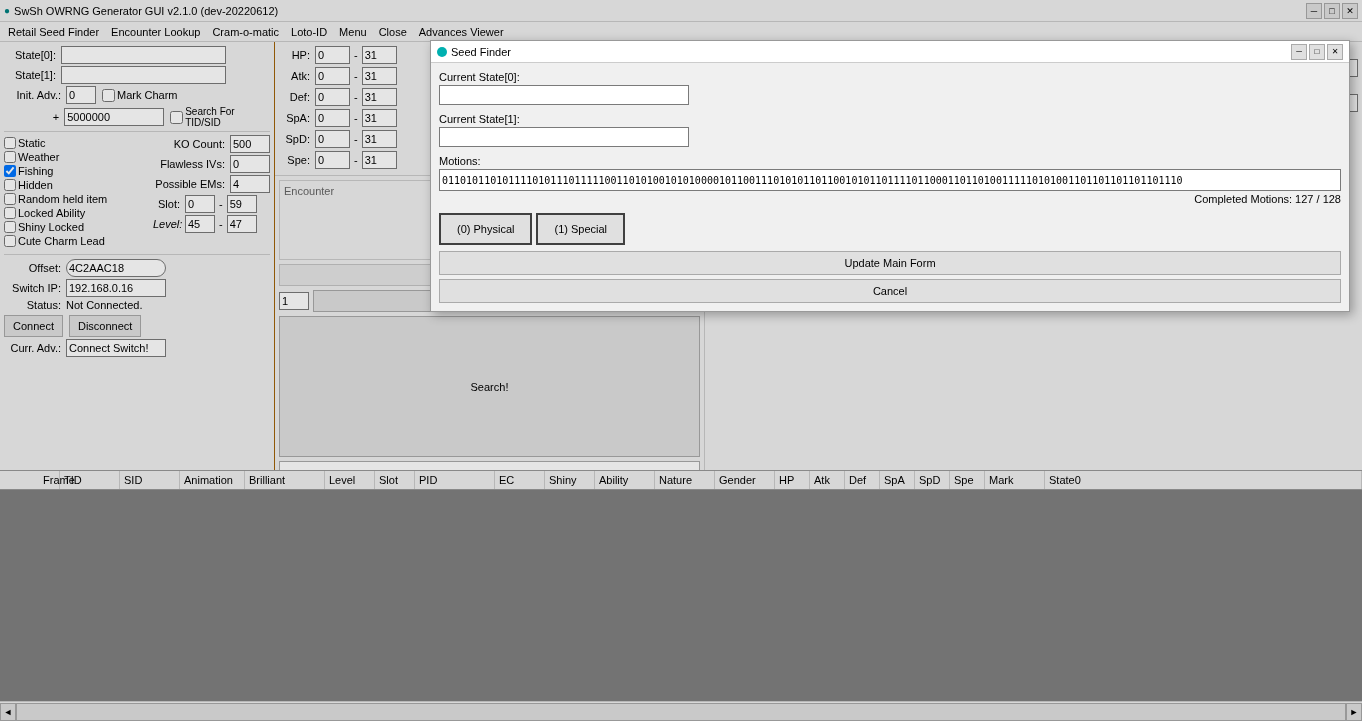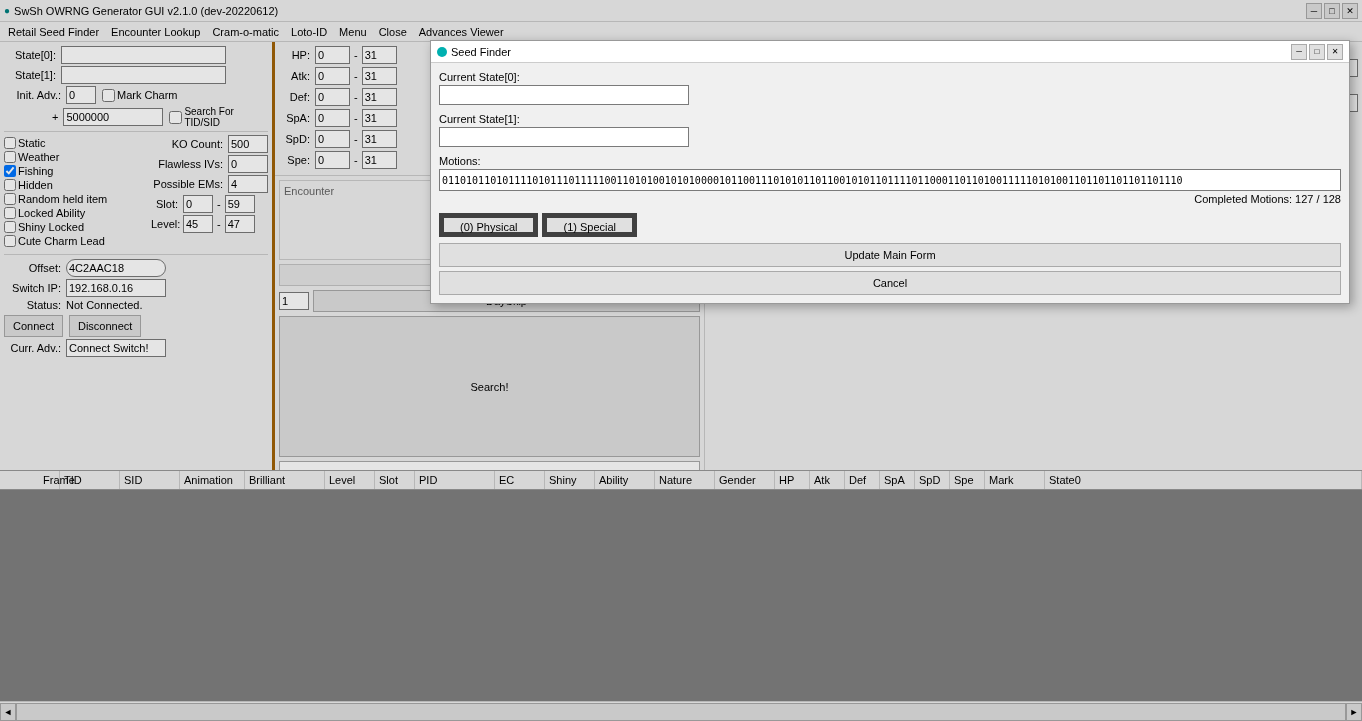--- a/index.html
+++ b/index.html
@@ -269,25 +269,25 @@
       margin-top: 2px;
     }
 
     .modal-buttons-row {
       display: flex;
       gap: 4px;
       margin-top: 8px;
     }
     .modal-action-btn {
       background: #e0e0e0;
-      border: 5px solid #404040;
+      border: 2px solid #404040;
       padding: 3px 16px;
       cursor: pointer;
       font-size: 11px;
-      height: 24px;
+      height: 32px;
       min-width: 80px;
       text-align: center;
     }
 
     .modal-update-btn {
       background: #e0e0e0;
       border: 1px solid #aaa;
       padding: 3px 8px;
       cursor: pointer;
       font-size: 11px;
@@ -332,21 +332,21 @@
     <span class="menu-item">Encounter Lookup</span>
     <span class="menu-item">Cram-o-matic</span>
     <span class="menu-item">Loto-ID</span>
     <span class="menu-item">Menu</span>
     <span class="menu-item">Close</span>
     <span class="menu-item">Advances Viewer</span>
   </div>
 
   <div style="display:flex; height: 440px; background:#f0f0f0; border-bottom:1px solid #ccc;">
 
-    <div style="width:275px; padding:4px; border-right:3px solid #a16207; flex-shrink:0; overflow:hidden;">
+    <div style="width:275px; padding:4px; border-right:1px solid #a16207; flex-shrink:0; overflow:hidden;">
 
       <div class="form-row">
         <span class="form-label">State[0]:</span>
         <input type="text" class="form-input input-wide" style="width: 165px;">
       </div>
 
       <div class="form-row">
         <span class="form-label">State[1]:</span>
         <input type="text" class="form-input input-wide" style="width: 165px;">
       </div>
@@ -423,21 +423,21 @@
           </div>
 
           <div class="iv-row">
             <span class="iv-label" style="width:30px;">Slot:</span>
             <input type="text" class="form-input" style="width: 30px;" value="0">
             <span class="iv-dash">-</span>
             <input type="text" class="form-input" style="width: 30px;" value="59">
           </div>
 
           <div class="iv-row">
-            <span class="iv-label" style="width:30px;">Level:</span>
+            <span class="iv-label" style="width:30px;font-style:italic;">Level:</span>
             <input type="text" class="form-input" style="width: 30px;" value="45">
             <span class="iv-dash">-</span>
             <input type="text" class="form-input" style="width: 30px;" value="47">
           </div>
         </div>
       </div>
 
       <hr class="separator">
 
       <div class="connection-area">

